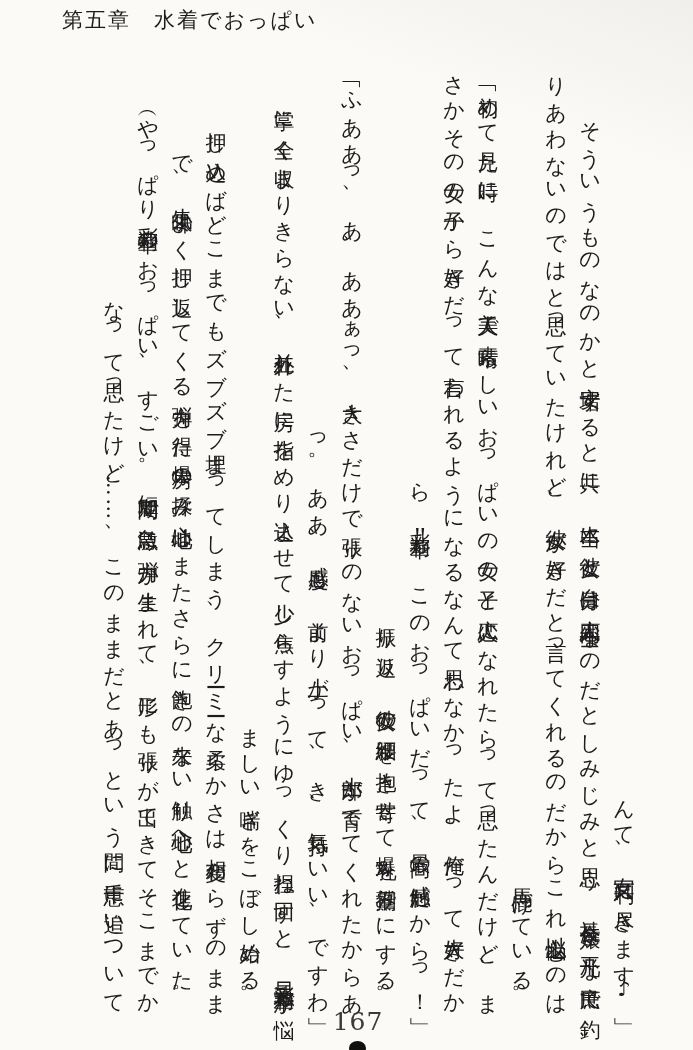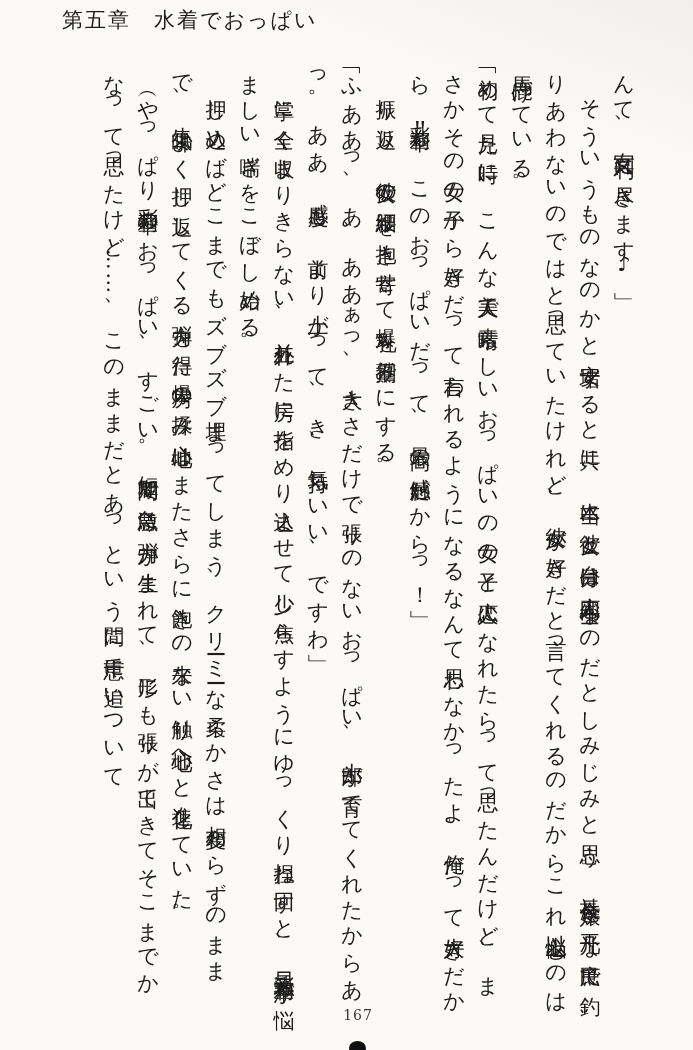--- a/index.html
+++ b/index.html
@@ -9,20 +9,21 @@
   }
   .page {
     position: relative;
     width: 693px;
     height: 1050px;
     margin: 0 auto;
     background: #fbfaf7;
     overflow: hidden;
     font-family: "DejaVu Serif", serif;
     color: #1c1c1c;
+    text-align: right;
   }
   .page::before { 
     content: "";
     position: absolute;
     inset: 0;
     background: linear-gradient(200deg, rgba(160,160,160,0.12) 0%, rgba(160,160,160,0.0) 14%);
     pointer-events: none;
   }
   .chapter-header {
     position: absolute;
@@ -46,21 +47,21 @@
   .text-body p {
     margin: 0;
     padding: 0;
     white-space: pre-wrap;
   }
   .page-number {
     position: absolute;
     top: 1007px;
     left: 358px;
     transform: translateX(-50%);
-    font-size: 14px;
+    font-size: 25px;
     color: #3a3a3a;
     letter-spacing: 1px;
   }
   .binding-dot {
     position: absolute;
     top: 1041px;
     left: 349px;
     width: 17px;
     height: 14px;
     background: #101010;

